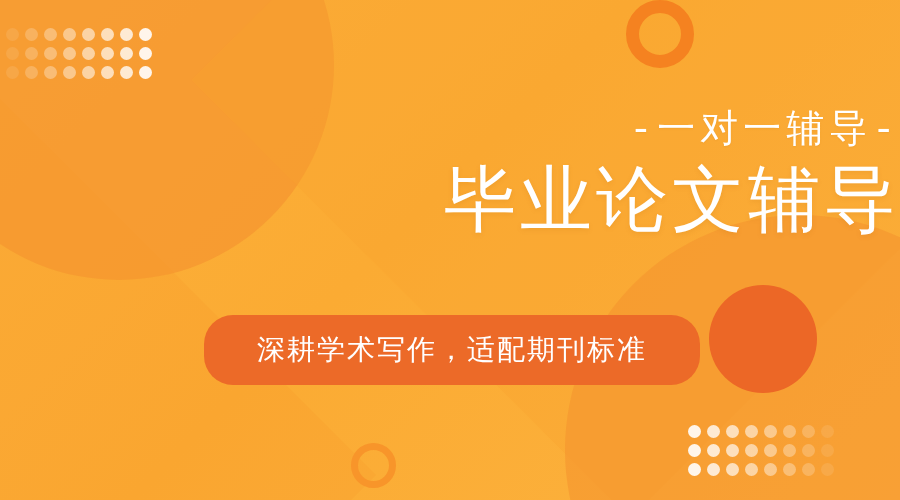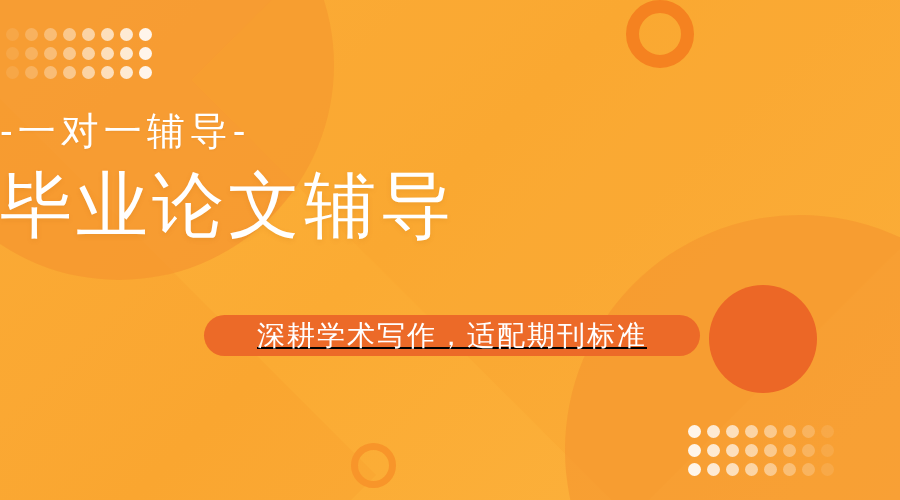--- a/index.html
+++ b/index.html
@@ -125,21 +125,22 @@
   }
   .dots-tl { left: 6px; top: 28px; }
   .dots-br { left: 688px; top: 425px; }
 
   
   .content {
     position: absolute;
     inset: 0;
     display: flex;
     flex-direction: column;
-    align-items: flex-start;
+    align-items: flex-end;
+    font-family: Liberation Mono, monospace;
   }
 
   .kicker {
     margin-top: 112px;
     color: #ffffff;
     font-size: 38px;
     line-height: 1;
     letter-spacing: 5px;
     font-weight: 300;
     white-space: nowrap;
@@ -155,28 +156,27 @@
     font-weight: 300;
     white-space: nowrap;
     text-shadow: 0 2px 5px rgba(170, 90, 10, 0.13);
   }
 
   .pill {
     position: absolute;
     left: 204px;
     top: 315px;
     width: 496px;
-    height: 41px;
+    height: 70px;
     border-radius: 29px;
     background: #ec6a28;
     display: flex;
     align-items: center;
     justify-content: center;
     box-sizing: border-box;
-    text-decoration: underline;
   }
   .pill-text {
     color: #ffffff;
     font-size: 28px;
     letter-spacing: 2px;
     font-weight: 400;
     line-height: 1;
     white-space: nowrap;
   }
 </style>

